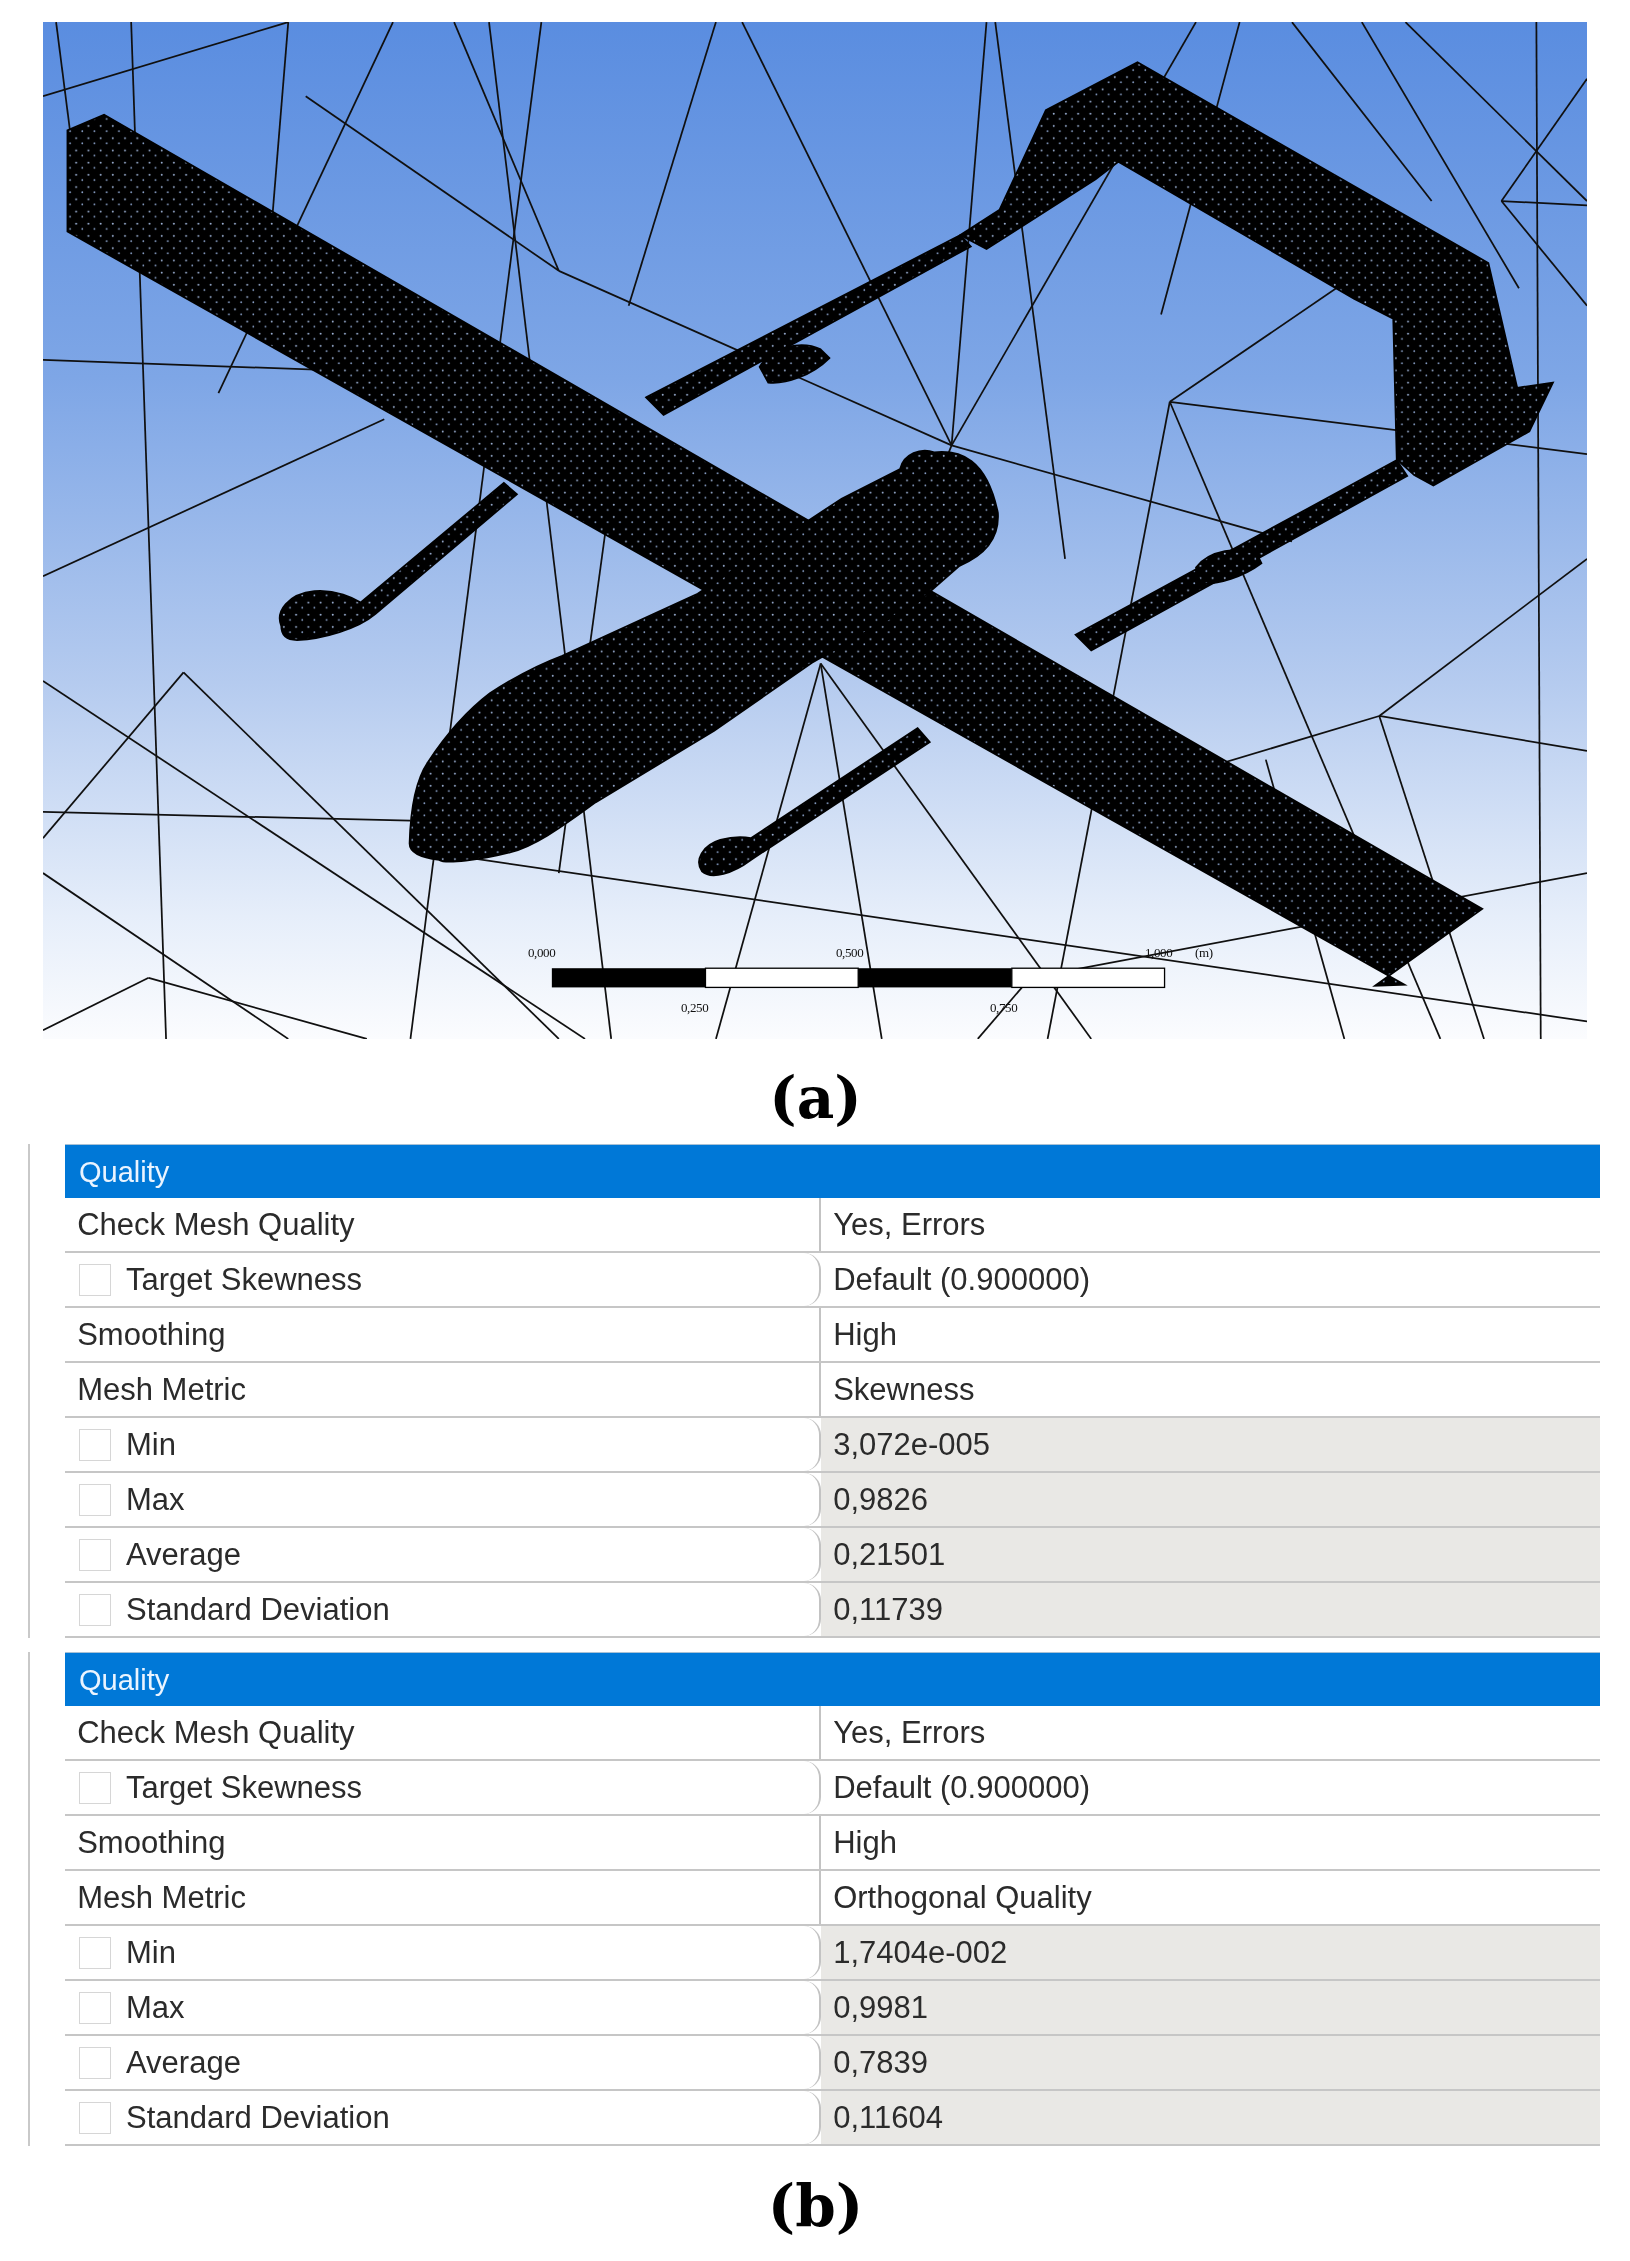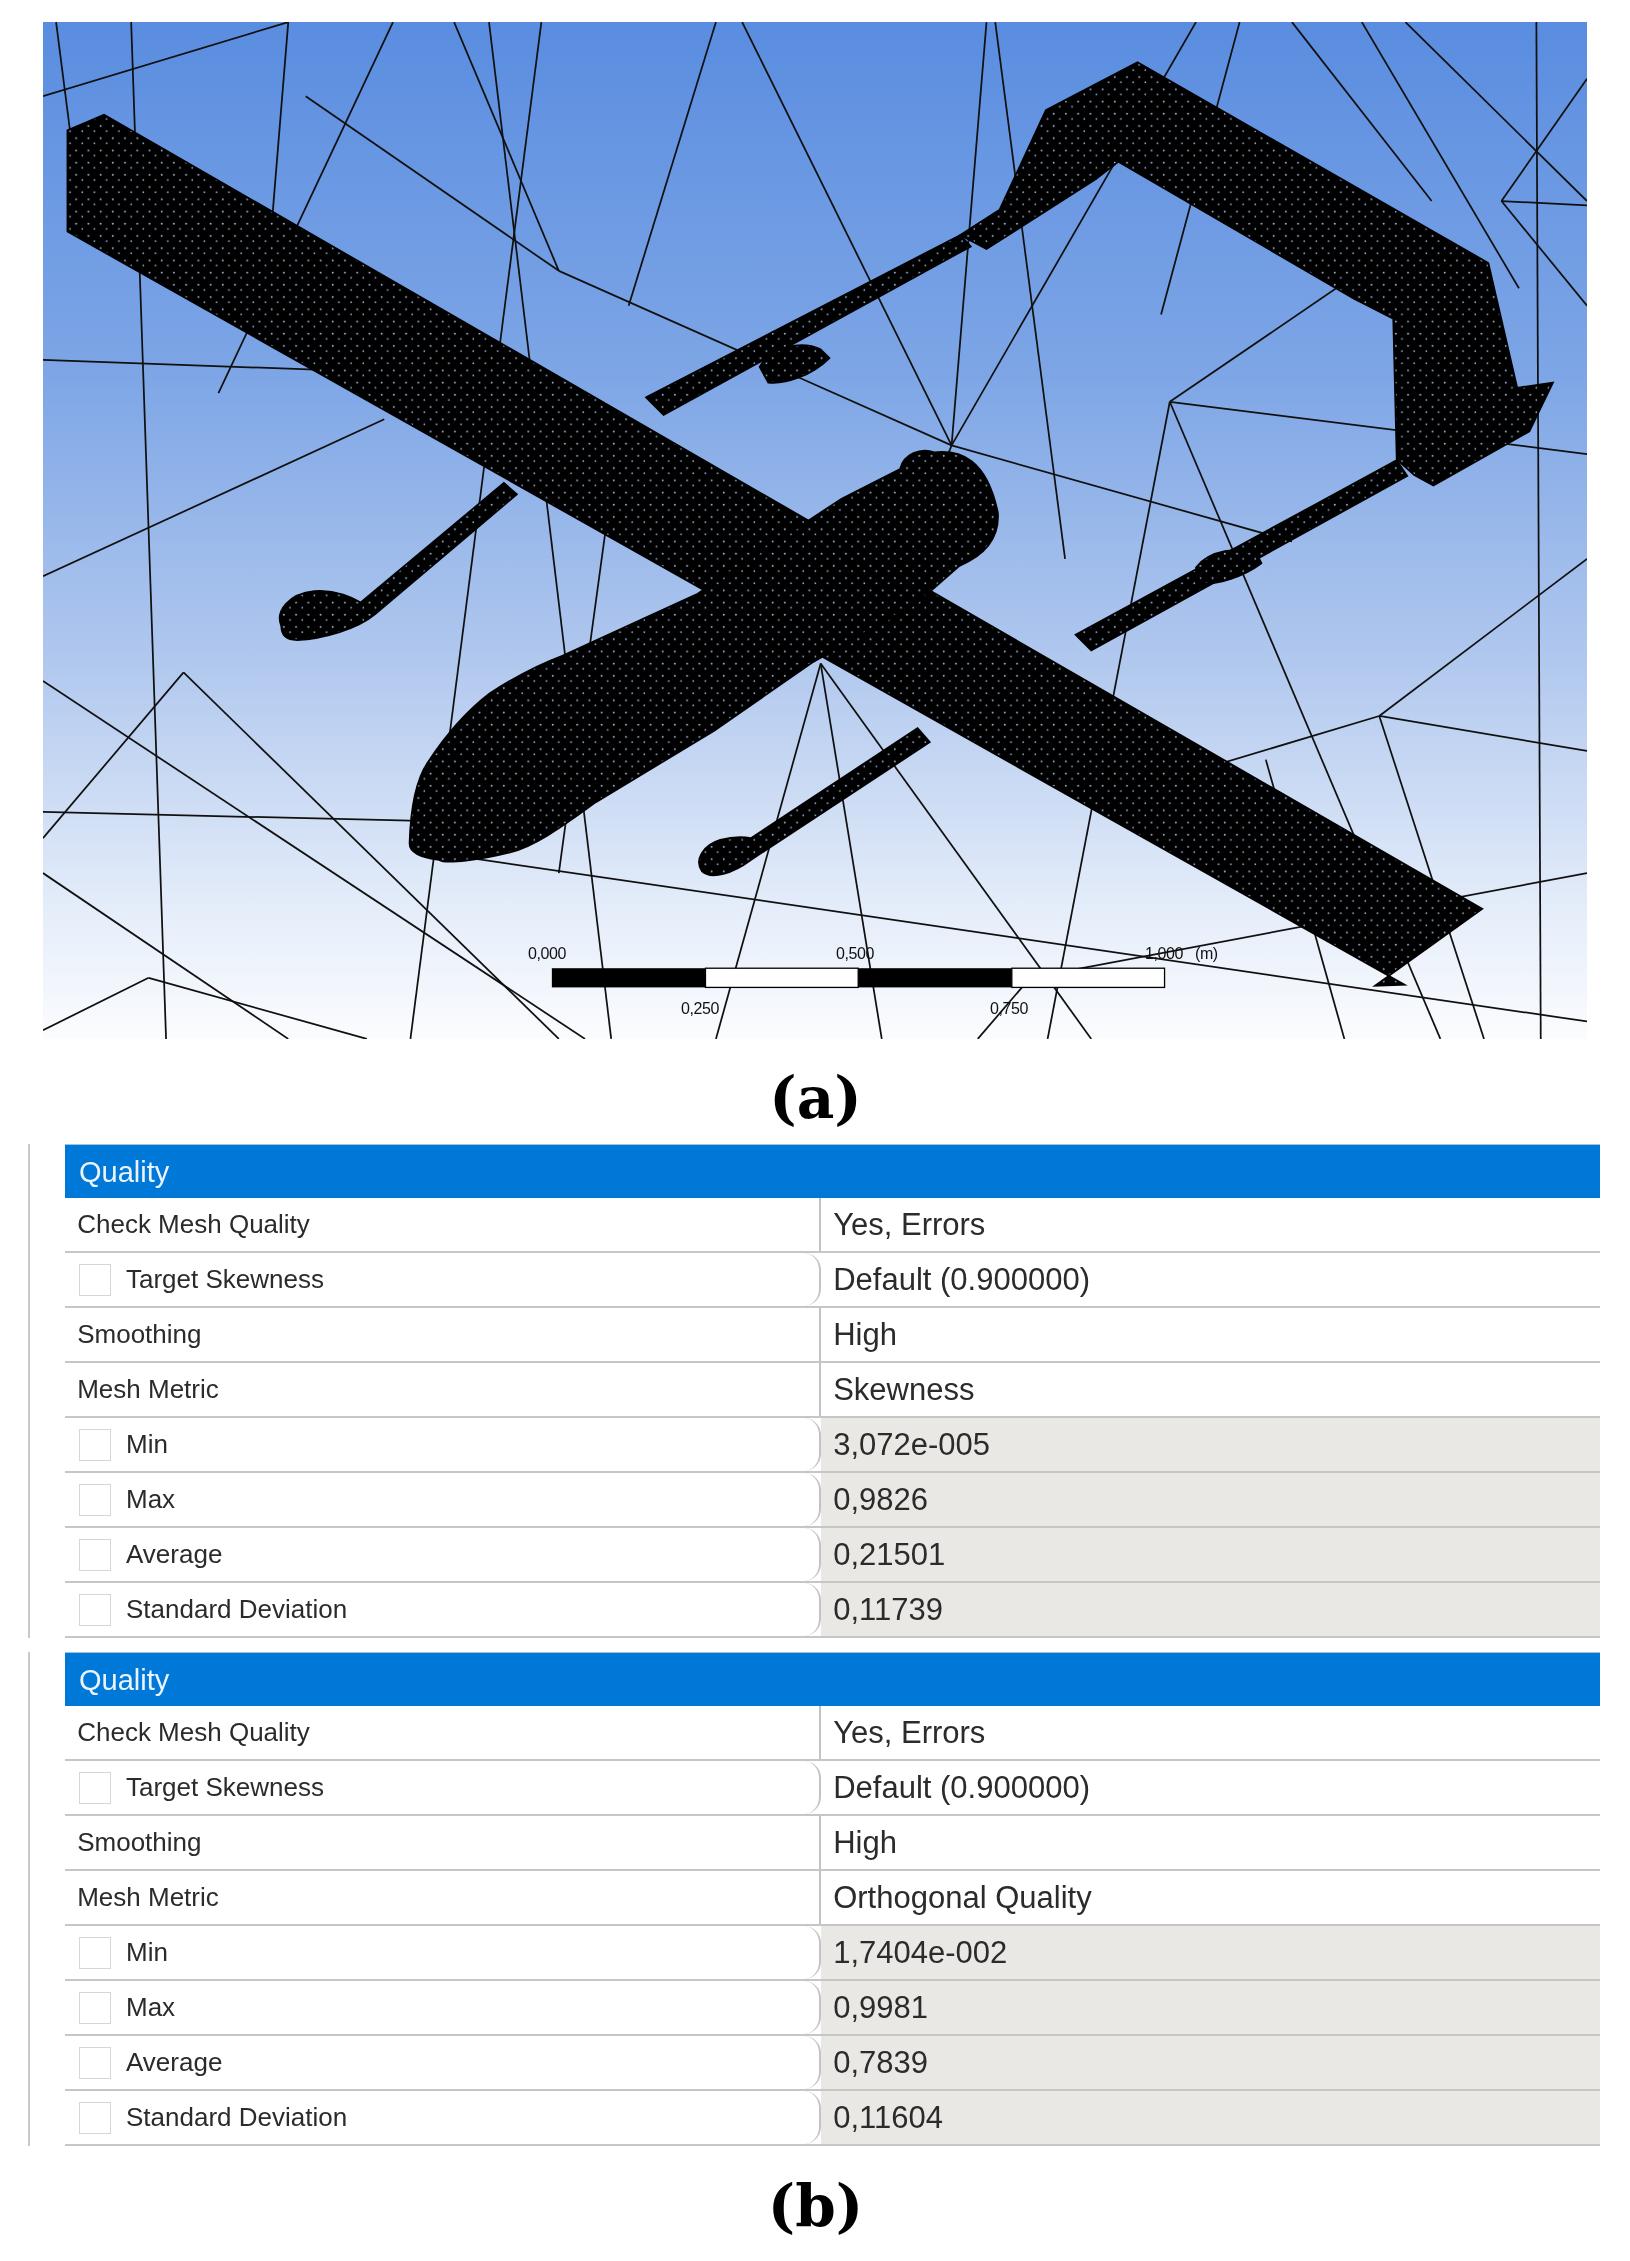--- a/index.html
+++ b/index.html
@@ -5,26 +5,26 @@
   html, body { margin:0; padding:0; background:#ffffff; }
   body { width:1631px; height:2261px; position:relative; overflow:hidden; font-family:"DejaVu Sans", sans-serif; }
   .viewport { position:absolute; left:43px; top:22px; width:1544px; height:1017px; overflow:hidden;
     background: linear-gradient(to bottom, #5a8de0 0%, #7ea6e6 35%, #b5cbef 65%, #e6eefa 88%, #fbfcfe 100%); }
   .viewport svg { position:absolute; left:0; top:0; width:1544px; height:1017px; }
   .caption { position:absolute; left:0; width:1631px; text-align:center; font-family:"DejaVu Serif", serif; font-size:58px; color:#000; line-height:70px; }
   .caption b { font-weight:bold; }
   .ptable { position:absolute; left:28px; width:1572px; border-left:2.6px solid #c9c9c9; box-sizing:border-box;padding-left:35px; }
   .ptable .hdr { height:54px; background:#0078d7; color:#eaf4ff; font-family:"Liberation Sans", sans-serif; font-size:29px; line-height:54px; padding-left:14px; border-top:1.7px solid #a7c1d6; box-sizing:border-box; }
   .ptable .row { display:flex; height:55px; border-bottom:2.6px solid #c6c6c6; box-sizing:border-box; background:#fff; }
-  .ptable .lab { width:756px; flex:none; display:flex; align-items:center; border-right:2.6px solid #c3c3c3; box-sizing:border-box; padding-left:12.2px; font-family:"Liberation Sans", sans-serif; font-size:26px; color:#2b2b2b; }
+  .ptable .lab { width:756px; flex:none; display:flex; align-items:center; border-right:2.6px solid #c3c3c3; box-sizing:border-box; padding-left:12.2px; font-family:"Liberation Sans", sans-serif; font-size:31px; color:#2b2b2b; }
   .ptable .lab.ind { padding-left:14px;border-radius:17px; }
   .ptable .cb { width:32px; height:32px; border:1.7px solid #d6d6d6; box-sizing:border-box; margin-right:15px; background:#fff; flex:none; }
   .ptable .val { flex:1; display:flex; align-items:center; padding-left:12.2px; font-family:"Liberation Sans", sans-serif; font-size:31px; color:#2b2b2b; }
   .ptable .row.ro .val { background:#e9e8e5; }
-  .sb-label { position:absolute; font-family:Liberation Sans, sans-serif; font-size:16px; color:#111; letter-spacing:-0.4px; }
+  .sb-label { position:absolute; font-family:Liberation Serif, serif; font-size:13px; color:#111; letter-spacing:-0.4px; }
 </style>
 </head>
 <body>
 
 <div class="viewport">
   <svg viewBox="49 25 1769 1165">
     <defs>
       <pattern id="dots" width="14" height="14" patternUnits="userSpaceOnUse">
         <rect width="14" height="14" fill="#000"></rect>
         <circle cx="3" cy="4" r="1.1" fill="#9fb4d8"></circle>

